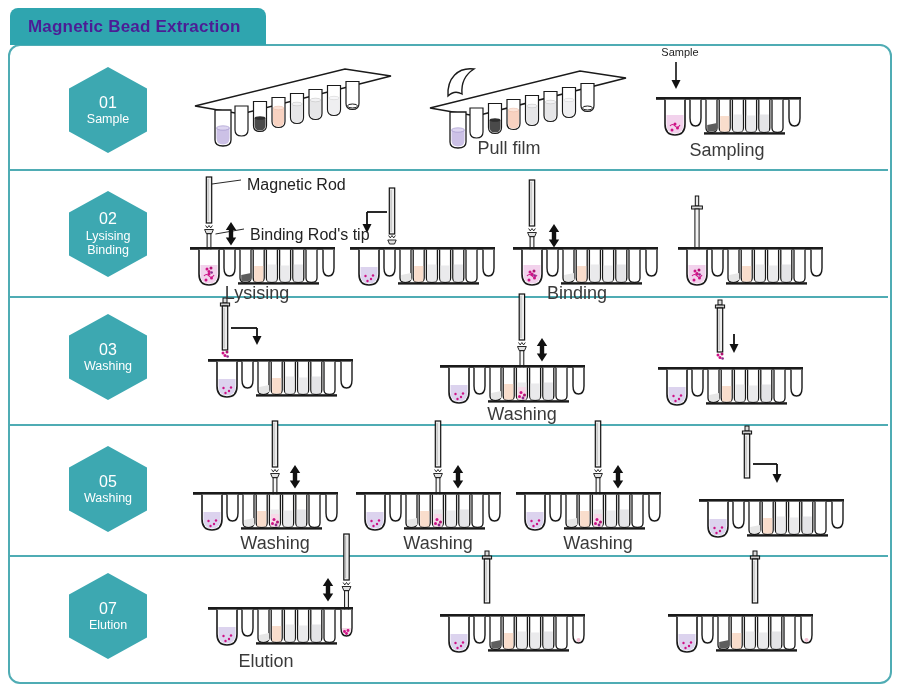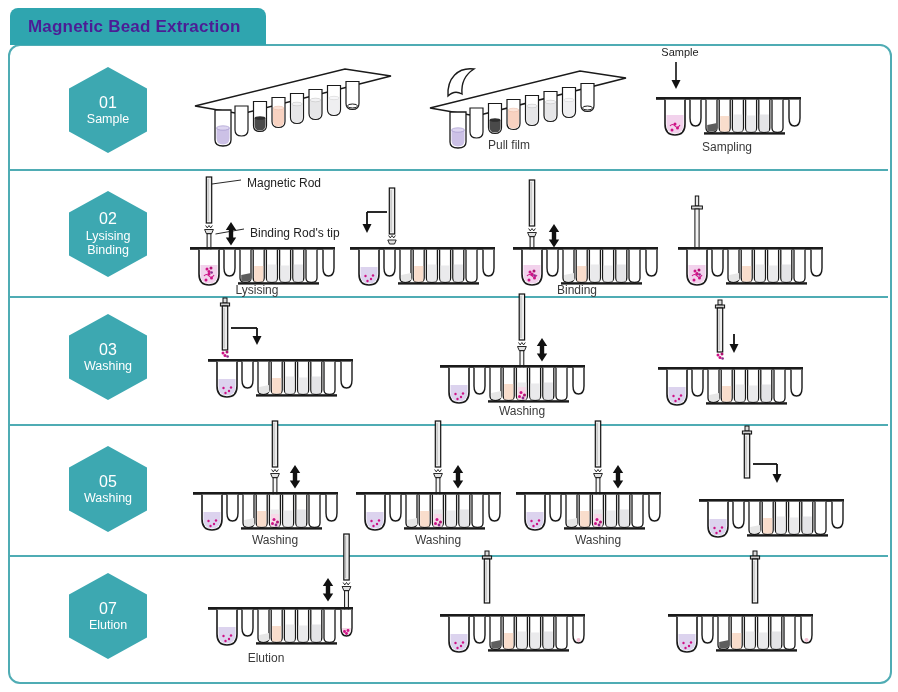--- a/index.html
+++ b/index.html
@@ -11,22 +11,22 @@
              background:#2FA5AF;border-radius:8px 8px 0 0;display:flex;align-items:center;}
   #headerTab .title{color:#4c1d95;font-size:17px;font-weight:bold;padding-left:18px;letter-spacing:.2px;}
   .divider{position:absolute;left:10px;width:878px;height:2px;background:#4FACB4;}
   .hex{position:absolute;left:69px;width:78px;height:86px;background:#3DA8B1;
        clip-path:polygon(50% 0,100% 25%,100% 75%,50% 100%,0 75%,0 25%);
        display:flex;flex-direction:column;align-items:center;justify-content:center;
        color:#fff;text-align:left;}
   .hex .num{font-size:16px;line-height:1.15;}
   .hex .l1,.hex .l2{font-size:12.5px;line-height:1.15;}
   .hex .l2:empty{display:none;}
-  .cap{position:absolute;width:120px;text-align:center;font-size:12px;color:#3a3a3a;}
-  .ann{position:absolute;font-size:12px;color:#222;}
+  .cap{position:absolute;width:120px;text-align:center;font-size:18px;color:#3a3a3a;}
+  .ann{position:absolute;font-size:16px;color:#222;}
   .ann.big{font-size:11px;text-align:center;}
   .fig{position:absolute;}
   svg{display:block;}
 </style>
 </head>
 <body>
 
 <div id="canvas">
 
   <svg width="0" height="0" style="position:absolute" aria-hidden="true">

